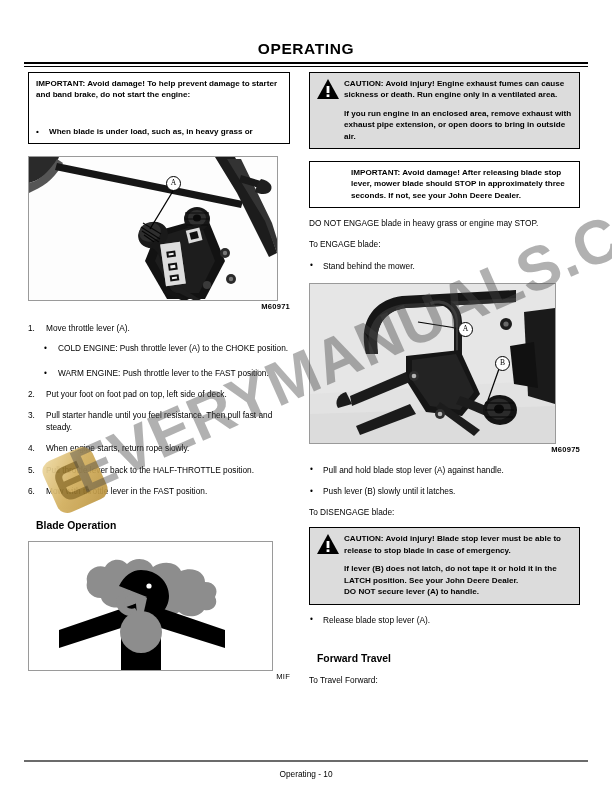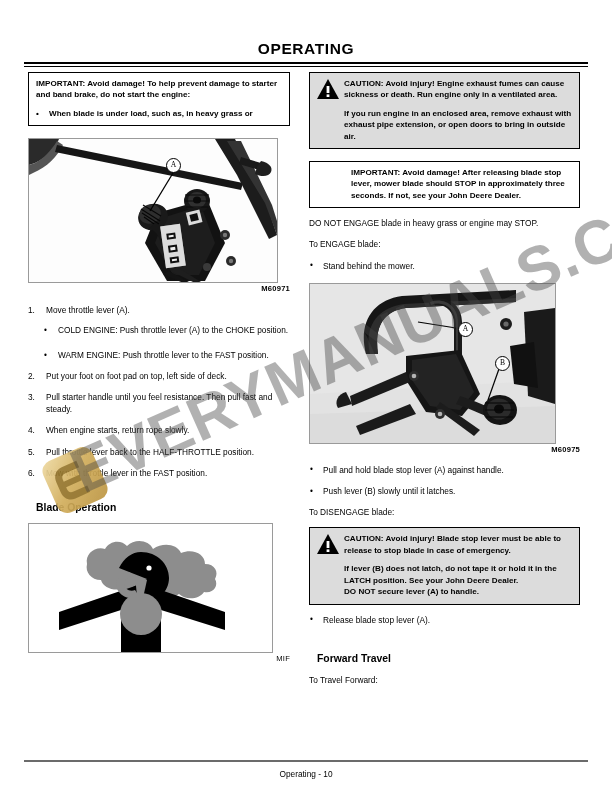--- a/index.html
+++ b/index.html
@@ -73,21 +73,21 @@
     background: #dcdcdc;
   }
   .box p {
     margin: 0;
   }
   .box p + p {
     margin-top: 7px;
   }
   .box .bullet-line {
     display: block;
-    margin-top: 7px;
+    margin-top: 25px;
     text-indent: 0;
   }
   .box .bullet-line .bt {
     display: inline-block;
     width: 13px;
   }
 
   
   .caution-inner {
     display: flex;

